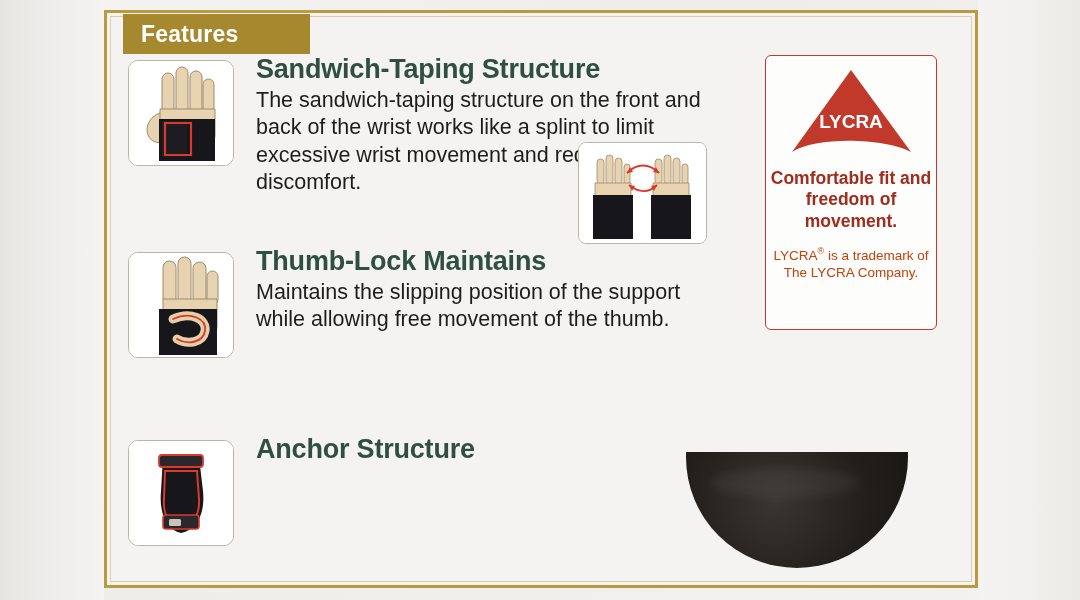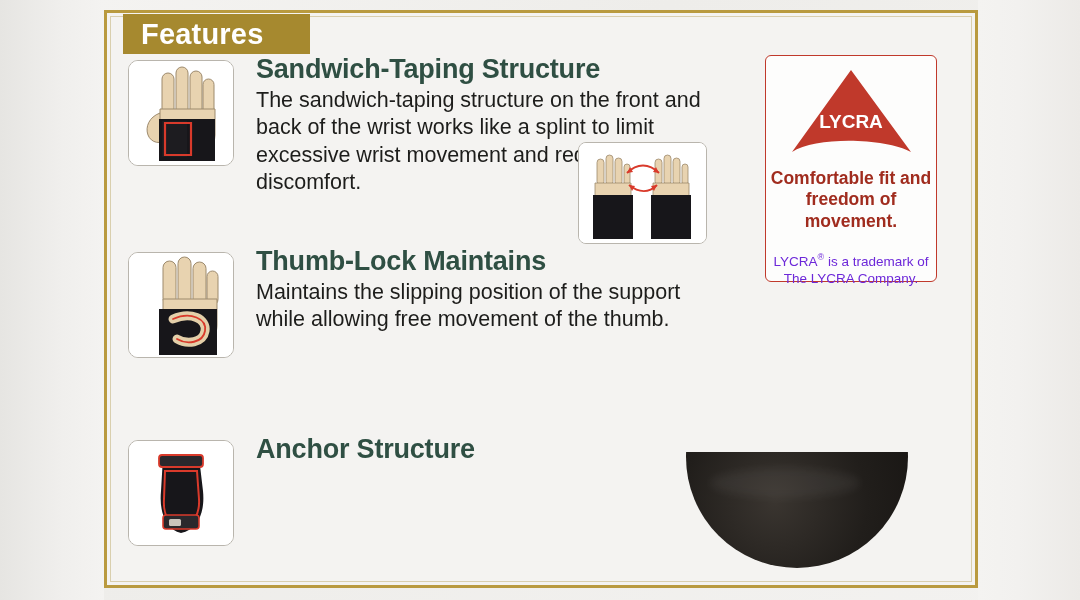--- a/index.html
+++ b/index.html
@@ -58,21 +58,21 @@
   .features-tab {
     position: absolute;
     left: 123px; top: 14px;
     width: 187px; height: 40px;
     background: #a6892f;
     display: flex;
     align-items: center;
   }
   .features-tab span {
     color: #ffffff;
-    font-size: 29px;
+    font-size: 23px;
     font-weight: bold;
     letter-spacing: 0.2px;
     margin-left: 18px;
   }
 
   
   .feature {
     position: absolute;
     left: 128px;
   }
@@ -121,21 +121,21 @@
     border: 1px solid #b9b5ad;
     border-radius: 8px;
     background: #ffffff;
     overflow: hidden;
   }
 
   
   .lycra-box {
     position: absolute;
     left: 765px; top: 55px;
-    width: 172px; height: 227px;
+    width: 172px; height: 275px;
     border: 1px solid #c0392b;
     border-radius: 6px;
     background: #fdfdfc;
     text-align: center;
     box-sizing: border-box;
     padding-top: 10px;
   }
   .lycra-logo {
     width: 150px;
     height: 92px;
@@ -143,22 +143,22 @@
     position: relative;
   }
   .lycra-claim {
     margin-top: 10px;
     color: #a02c1e;
     font-size: 17.5px;
     font-weight: bold;
     line-height: 1.22;
   }
   .lycra-tm {
-    margin-top: 20px;
-    color: #6d28d9;
+    margin-top: 14px;
+    color: #c2410c;
     font-size: 13.5px;
     line-height: 1.33;
   }
   .lycra-tm sup { font-size: 9px; vertical-align: super; }
 
   
   .product-photo {
     position: absolute;
     left: 686px; top: 452px;
     width: 222px; height: 116px;

